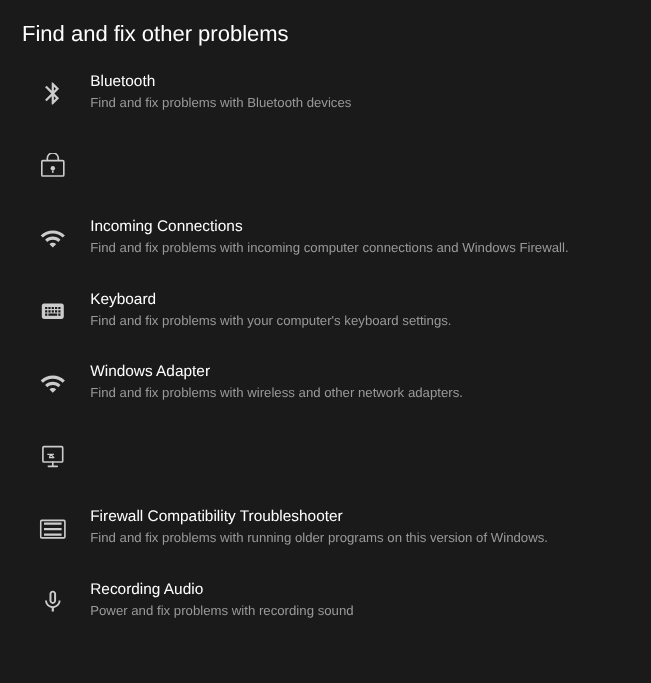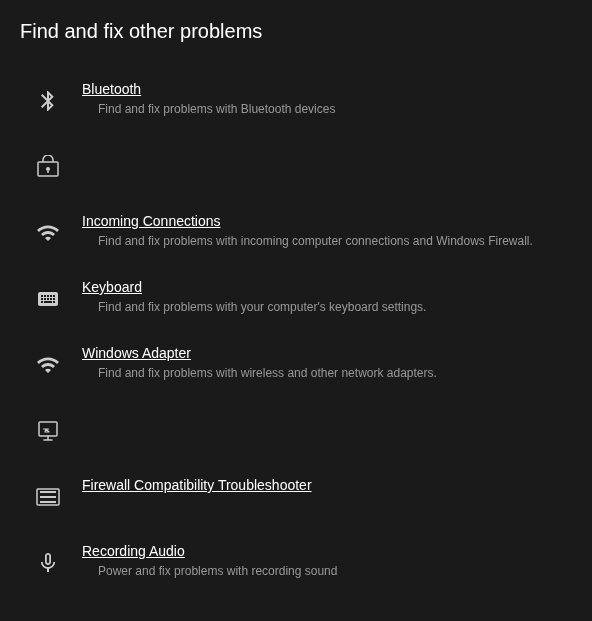--- a/index.html
+++ b/index.html
@@ -14,21 +14,21 @@
       font-family: 'Segoe UI', Arial, sans-serif;
       width: 592px;
       min-height: 621px;
       padding: 20px 20px 20px 20px;
     }
 
     .page-title {
       font-size: 20px;
       font-weight: 300;
       color: #ffffff;
-      margin-bottom: 24px;
+      margin-bottom: 8px;
     }
 
     .item-list {
       display: flex;
       flex-direction: column;
       gap: 0;
     }
 
     .list-item {
       display: flex;
@@ -59,28 +59,26 @@
     .item-text {
       display: flex;
       flex-direction: column;
     }
 
     .item-title {
       font-size: 14px;
       font-weight: 400;
       color: #ffffff;
       margin-bottom: 4px;
-      text-decoration: underline;
     }
 
     .item-desc {
       font-size: 12px;
       color: #999999;
       line-height: 1.4;
-      margin-left: 16px;
     }
   </style>
 </head>
 <body>
 
 <div>
   <h1 class="page-title">Find and fix other problems</h1>
 
   <div class="item-list" id="item-list">
       <div class="list-item">
@@ -148,20 +146,21 @@
     </div>
       <div class="list-item">
       <div class="item-icon">
         <svg viewBox="0 0 24 24" xmlns="http://www.w3.org/2000/svg">
           <path d="M4 6h16v2H4zm0 5h16v2H4zm0 5h16v2H4z"></path>
           <rect x="1" y="4" width="22" height="16" rx="1" fill="none" stroke="#cccccc" stroke-width="1.5"></rect>
         </svg>
       </div>
       <div class="item-text">
         <span class="item-title">Firewall Compatibility Troubleshooter</span>
+        <span class="item-desc">Find and fix problems with running older programs on this version of Windows.</span>
       </div>
     </div>
       <div class="list-item">
       <div class="item-icon">
         <svg viewBox="0 0 24 24" xmlns="http://www.w3.org/2000/svg">
           <path d="M12 14c1.66 0 2.99-1.34 2.99-3L15 5c0-1.66-1.34-3-3-3S9 3.34 9 5v6c0 1.66 1.34 3 3 3zm-1.2-9.1c0-.66.54-1.2 1.2-1.2.66 0 1.2.54 1.2 1.2l-.01 6.2c0 .66-.53 1.2-1.19 1.2-.66 0-1.2-.54-1.2-1.2V4.9zm6.5 6.1c0 3-2.54 5.1-5.3 5.1S6.7 14 6.7 11H5c0 3.41 2.72 6.23 6 6.72V21h2v-3.28c3.28-.48 6-3.3 6-6.72h-1.7z"></path>
         </svg>
       </div>
       <div class="item-text">
         <span class="item-title">Recording Audio</span>

